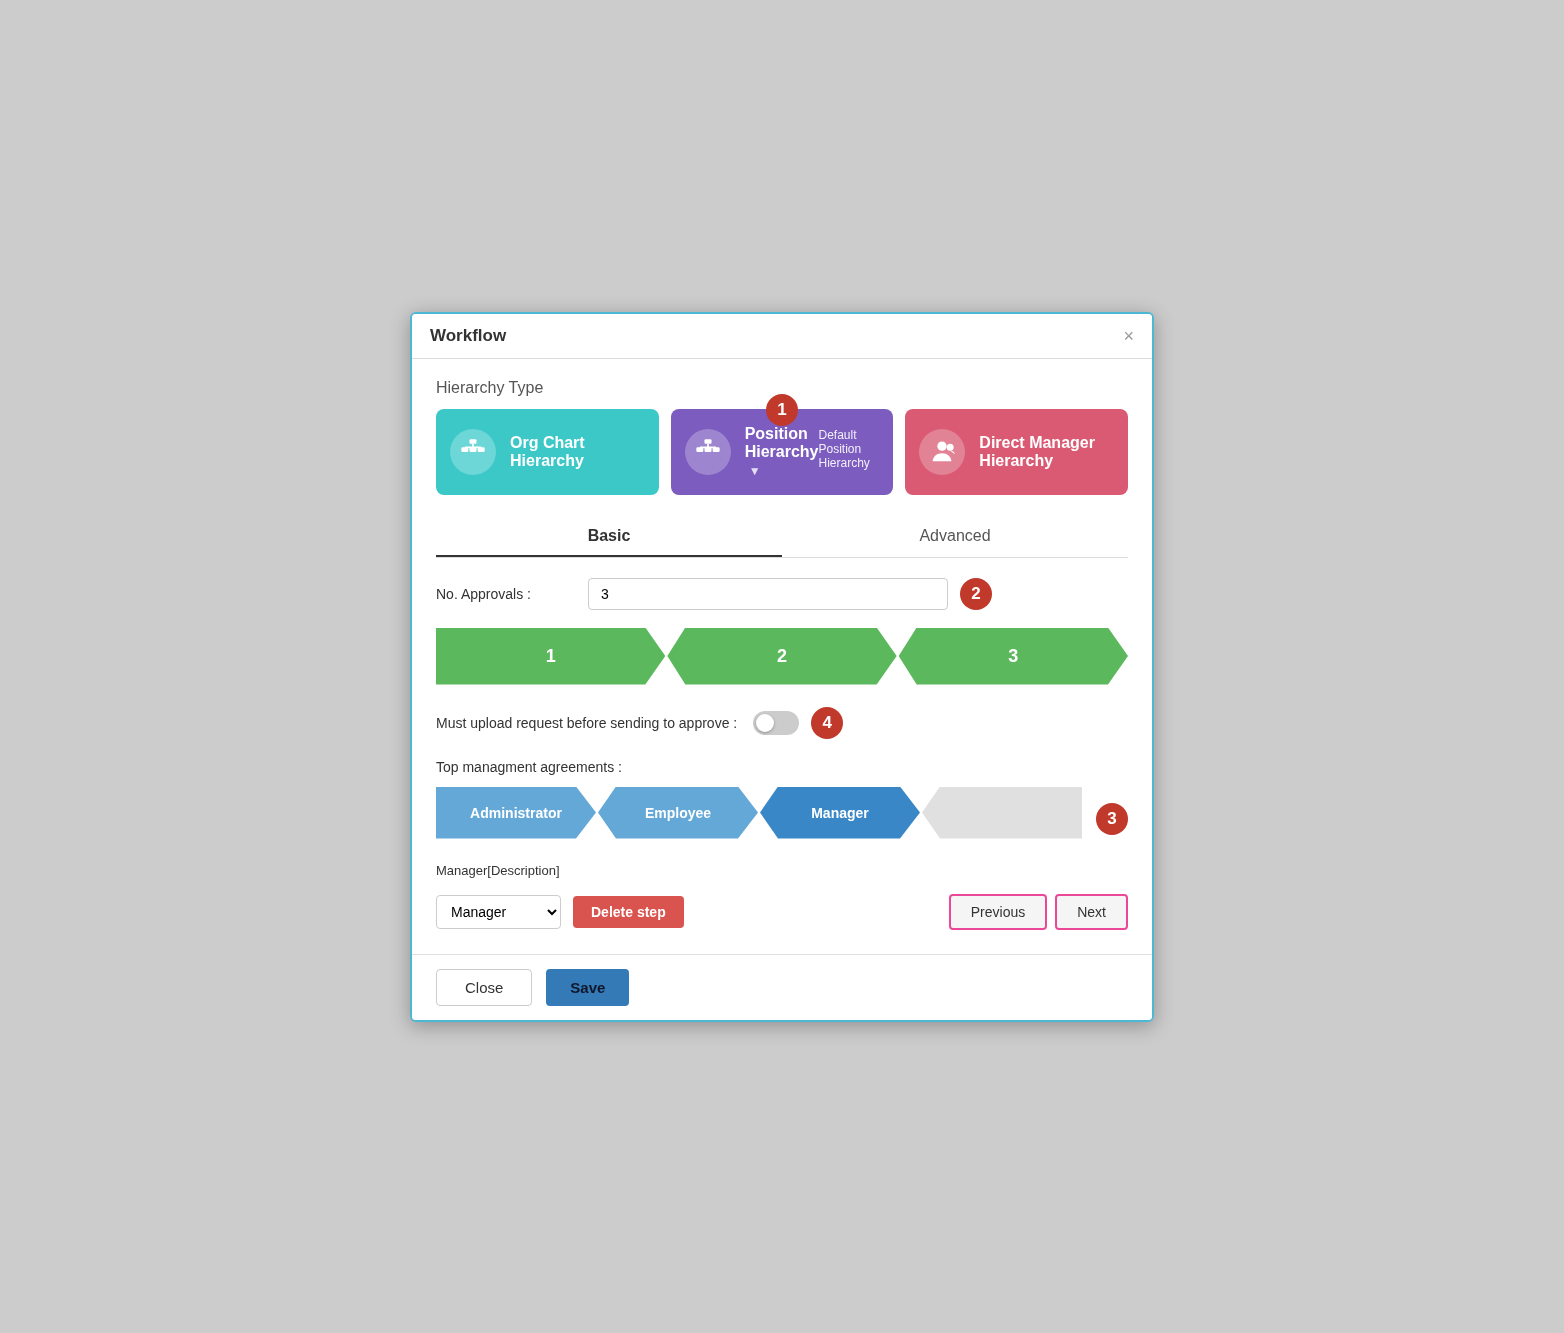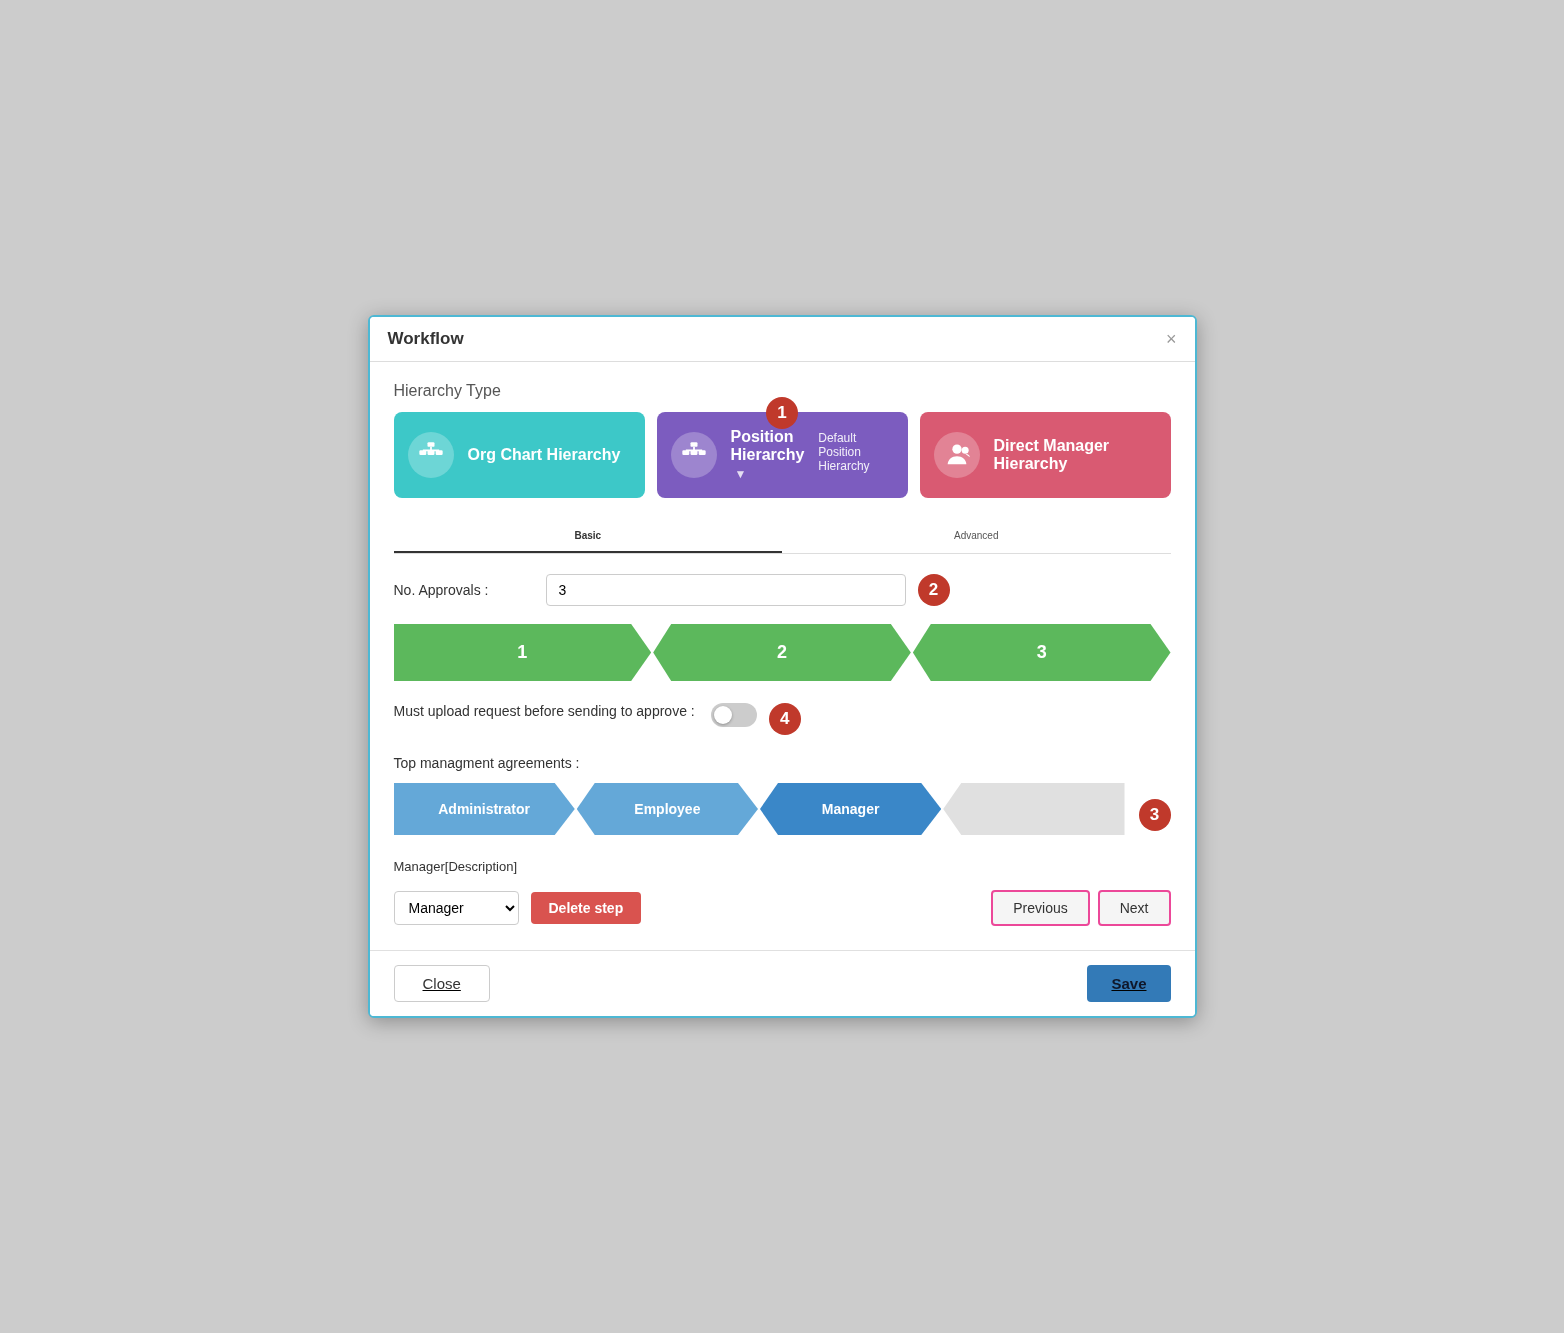--- a/index.html
+++ b/index.html
@@ -8,21 +8,21 @@
       display: flex;
       align-items: center;
       justify-content: center;
       min-height: 100vh;
       font-family: Arial, sans-serif;
     }
     .dialog {
       background: #fff;
       border: 2px solid #4db8d4;
       border-radius: 6px;
-      width: 829px;
+      width: 744px;
       box-shadow: 0 4px 20px rgba(0,0,0,0.3);
       overflow: hidden;
     }
     .dialog-header {
       background: #fff;
       padding: 12px 18px;
       border-bottom: 1px solid #ddd;
       display: flex;
       align-items: center;
       justify-content: space-between;
@@ -93,21 +93,21 @@
     .card-pink { background: #d95a72; }
     .tabs {
       display: flex;
       border-bottom: 1px solid #ddd;
       margin-bottom: 20px;
     }
     .tab {
       flex: 1;
       text-align: center;
       padding: 10px;
-      font-size: 10px;
+      font-size: 16px;
       cursor: pointer;
       color: #555;
       border-bottom: 2px solid transparent;
     }
     .tab.active {
       font-weight: bold;
       color: #333;
       border-bottom: 2px solid #333;
     }
     .form-row {
@@ -144,21 +144,21 @@
       flex: 1;
       position: relative;
       clip-path: polygon(0 0, calc(100% - 20px) 0, 100% 50%, calc(100% - 20px) 100%, 0 100%, 20px 50%);
       margin-right: 2px;
     }
     .green-step:first-child {
       clip-path: polygon(0 0, calc(100% - 20px) 0, 100% 50%, calc(100% - 20px) 100%, 0 100%);
     }
     .toggle-row {
       display: flex;
-      align-items: flex-start;
+      align-items: center;
       margin-bottom: 20px;
     }
     .toggle-label {
       font-size: 14px;
       color: #333;
       margin-right: 16px;
     }
     .toggle {
       width: 46px;
       height: 24px;
@@ -254,24 +254,23 @@
       border-radius: 4px;
       padding: 8px 20px;
       font-size: 14px;
       cursor: pointer;
       color: #333;
     }
     .dialog-footer {
       border-top: 1px solid #e0e0e0;
       padding: 14px 24px;
       display: flex;
-      justify-content: space-between;
+      justify-content: flex-start;
       gap: 14px;
       background: #fff;
-      text-decoration: underline;
     }
     .footer-close-btn {
       background: white;
       border: 1px solid #ccc;
       border-radius: 4px;
       padding: 9px 28px;
       font-size: 15px;
       cursor: pointer;
       color: #333;
     }

